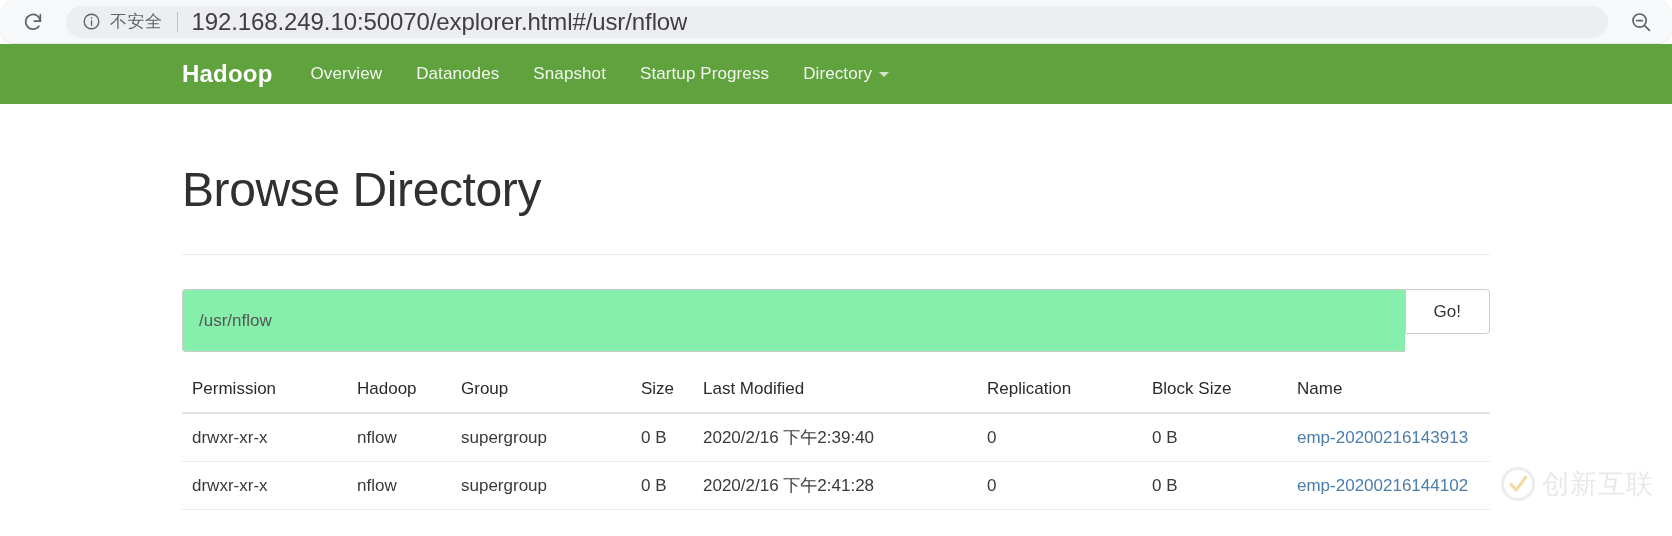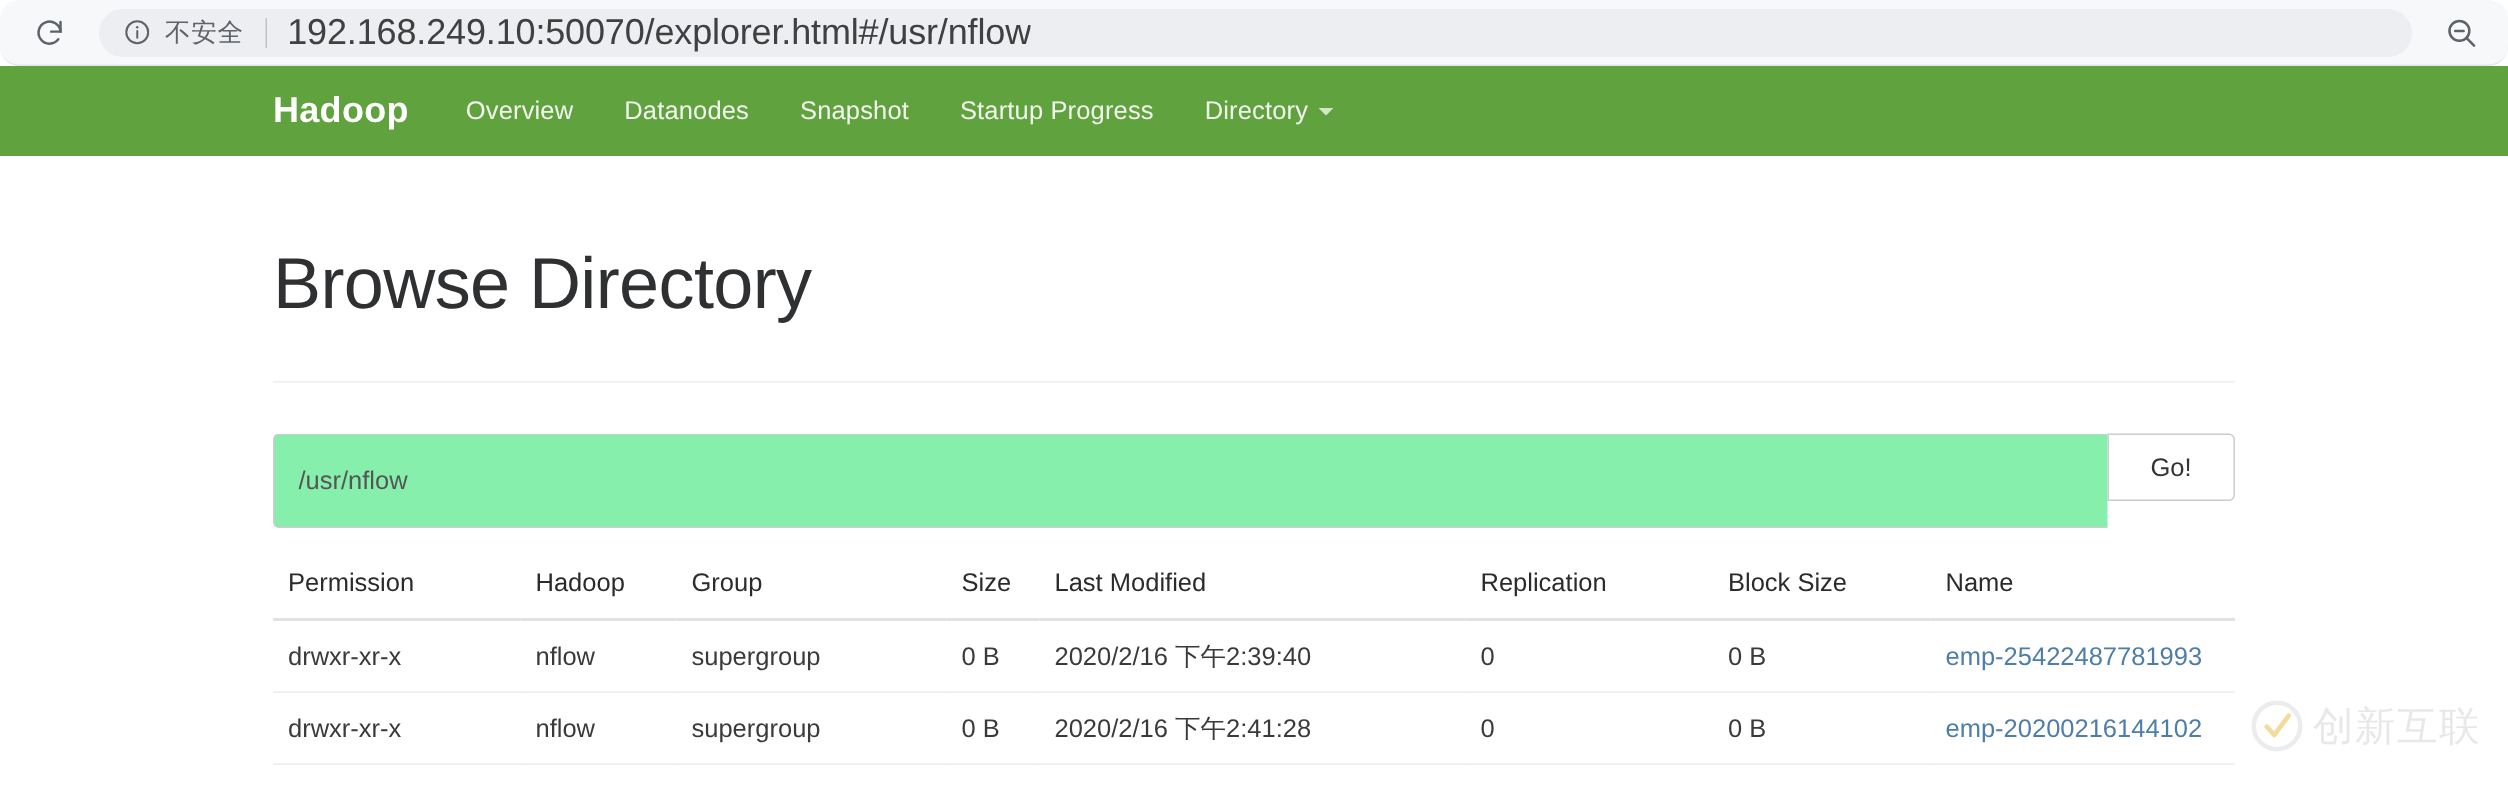--- a/index.html
+++ b/index.html
@@ -289,21 +289,21 @@
     <tbody>
       <tr>
         <td>drwxr-xr-x</td>
         <td>nflow</td>
         <td>supergroup</td>
         <td>0 B</td>
         <td>2020/2/16 下午2:39:40</td>
         <td>0</td>
         <td>0 B</td>
         <td>
-          <a class="name-link" href="#">emp-25422487781993</a>
+          <a class="name-link" href="#">emp-20200216143913</a>
         </td>
       </tr>
       <tr>
         <td>drwxr-xr-x</td>
         <td>nflow</td>
         <td>supergroup</td>
         <td>0 B</td>
         <td>2020/2/16 下午2:41:28</td>
         <td>0</td>
         <td>0 B</td>

